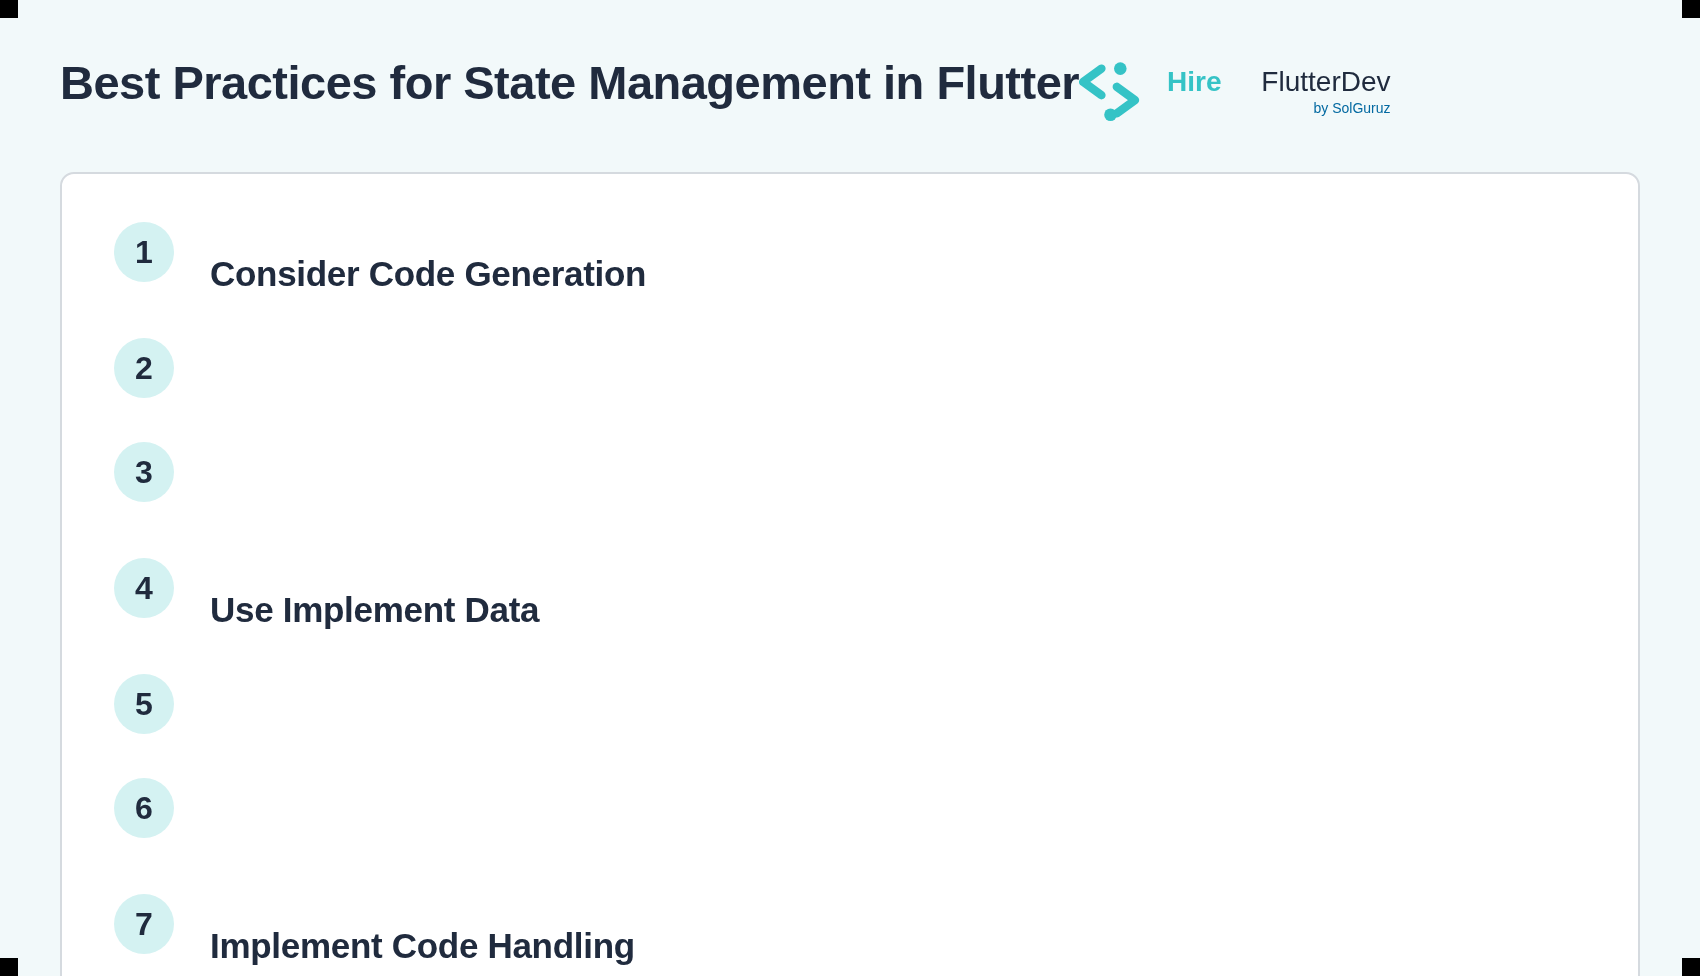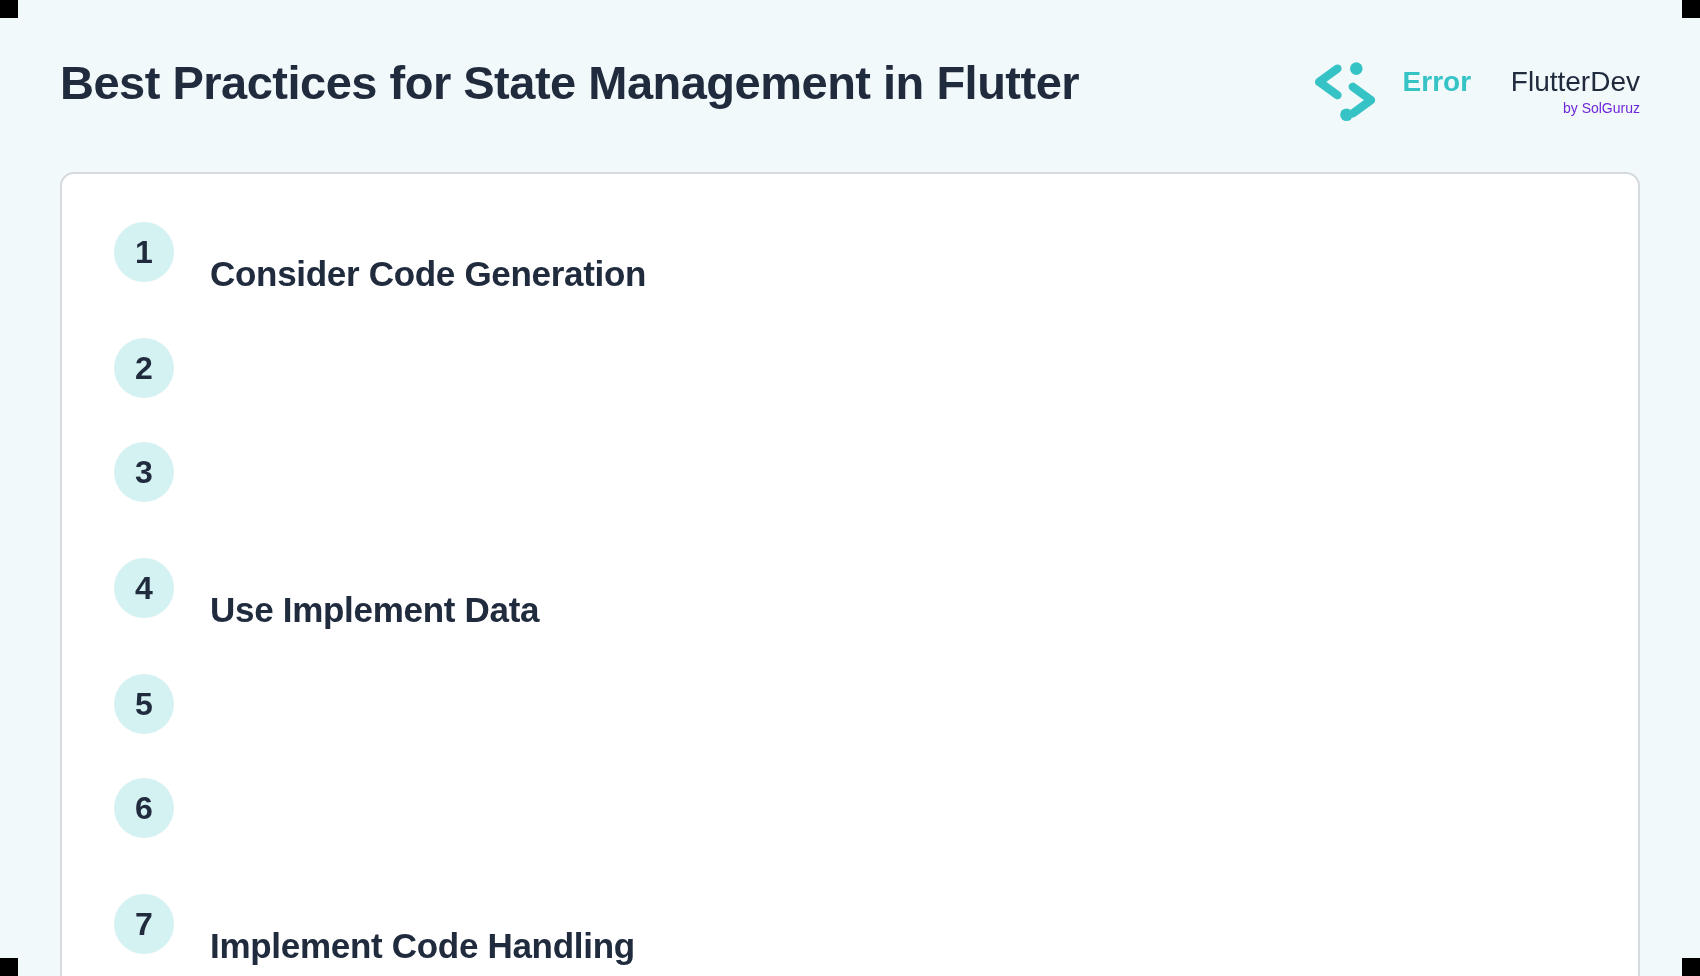--- a/index.html
+++ b/index.html
@@ -24,21 +24,20 @@
       height: 18px;
       background: #000;
     }
     .crop-tl { top: 0; left: 0; }
     .crop-tr { top: 0; right: 0; }
     .crop-bl { bottom: 0; left: 0; }
     .crop-br { bottom: 0; right: 0; }
 
     .header {
       display: flex;
-      justify-content: space-between;
       align-items: flex-start;
       padding: 55px 60px 0 60px;
     }
 
     .title {
       font-size: 47px;
       font-weight: 700;
       color: #202B3E;
       letter-spacing: -0.5px;
     }
@@ -81,21 +80,21 @@
     }
 
     .brand-rest {
       color: #202B3E;
       font-weight: 500;
       margin-left: 32px;
     }
 
     .logo-sub {
       font-size: 14px;
-      color: #6d28d9;
+      color: #0369a1;
       font-weight: 400;
       margin-top: 2px;
     }
 
     .card {
       margin: 50px 60px 0 60px;
       background: #FFFFFF;
       border: 2px solid #D5DADF;
       border-radius: 14px;
       padding: 36px 52px 36px 52px;
@@ -153,21 +152,21 @@
         <path d="M32 12 L6 31 L32 50" stroke="#35C3C6" stroke-width="12" fill="none" stroke-linecap="round" stroke-linejoin="round"></path>
 
         <path d="M54 38 L80 57 L54 76" stroke="#35C3C6" stroke-width="12" fill="none" stroke-linecap="round" stroke-linejoin="round"></path>
 
         <circle cx="59" cy="12" r="9" fill="#35C3C6"></circle>
         <circle cx="45" cy="78" r="9" fill="#35C3C6"></circle>
       </svg>
     </div>
     <div class="logo-text">
       <div class="logo-brand">
-        <span class="brand-hire">Error</span><span class="brand-rest"> FlutterDev</span>
+        <span class="brand-hire">Hire</span><span class="brand-rest"> FlutterDev</span>
       </div>
       <div class="logo-sub">by SolGuruz</div>
     </div>
   </div>
 </div>
 
 <div class="card">
   <div class="list">
 
     <div class="list-item">

